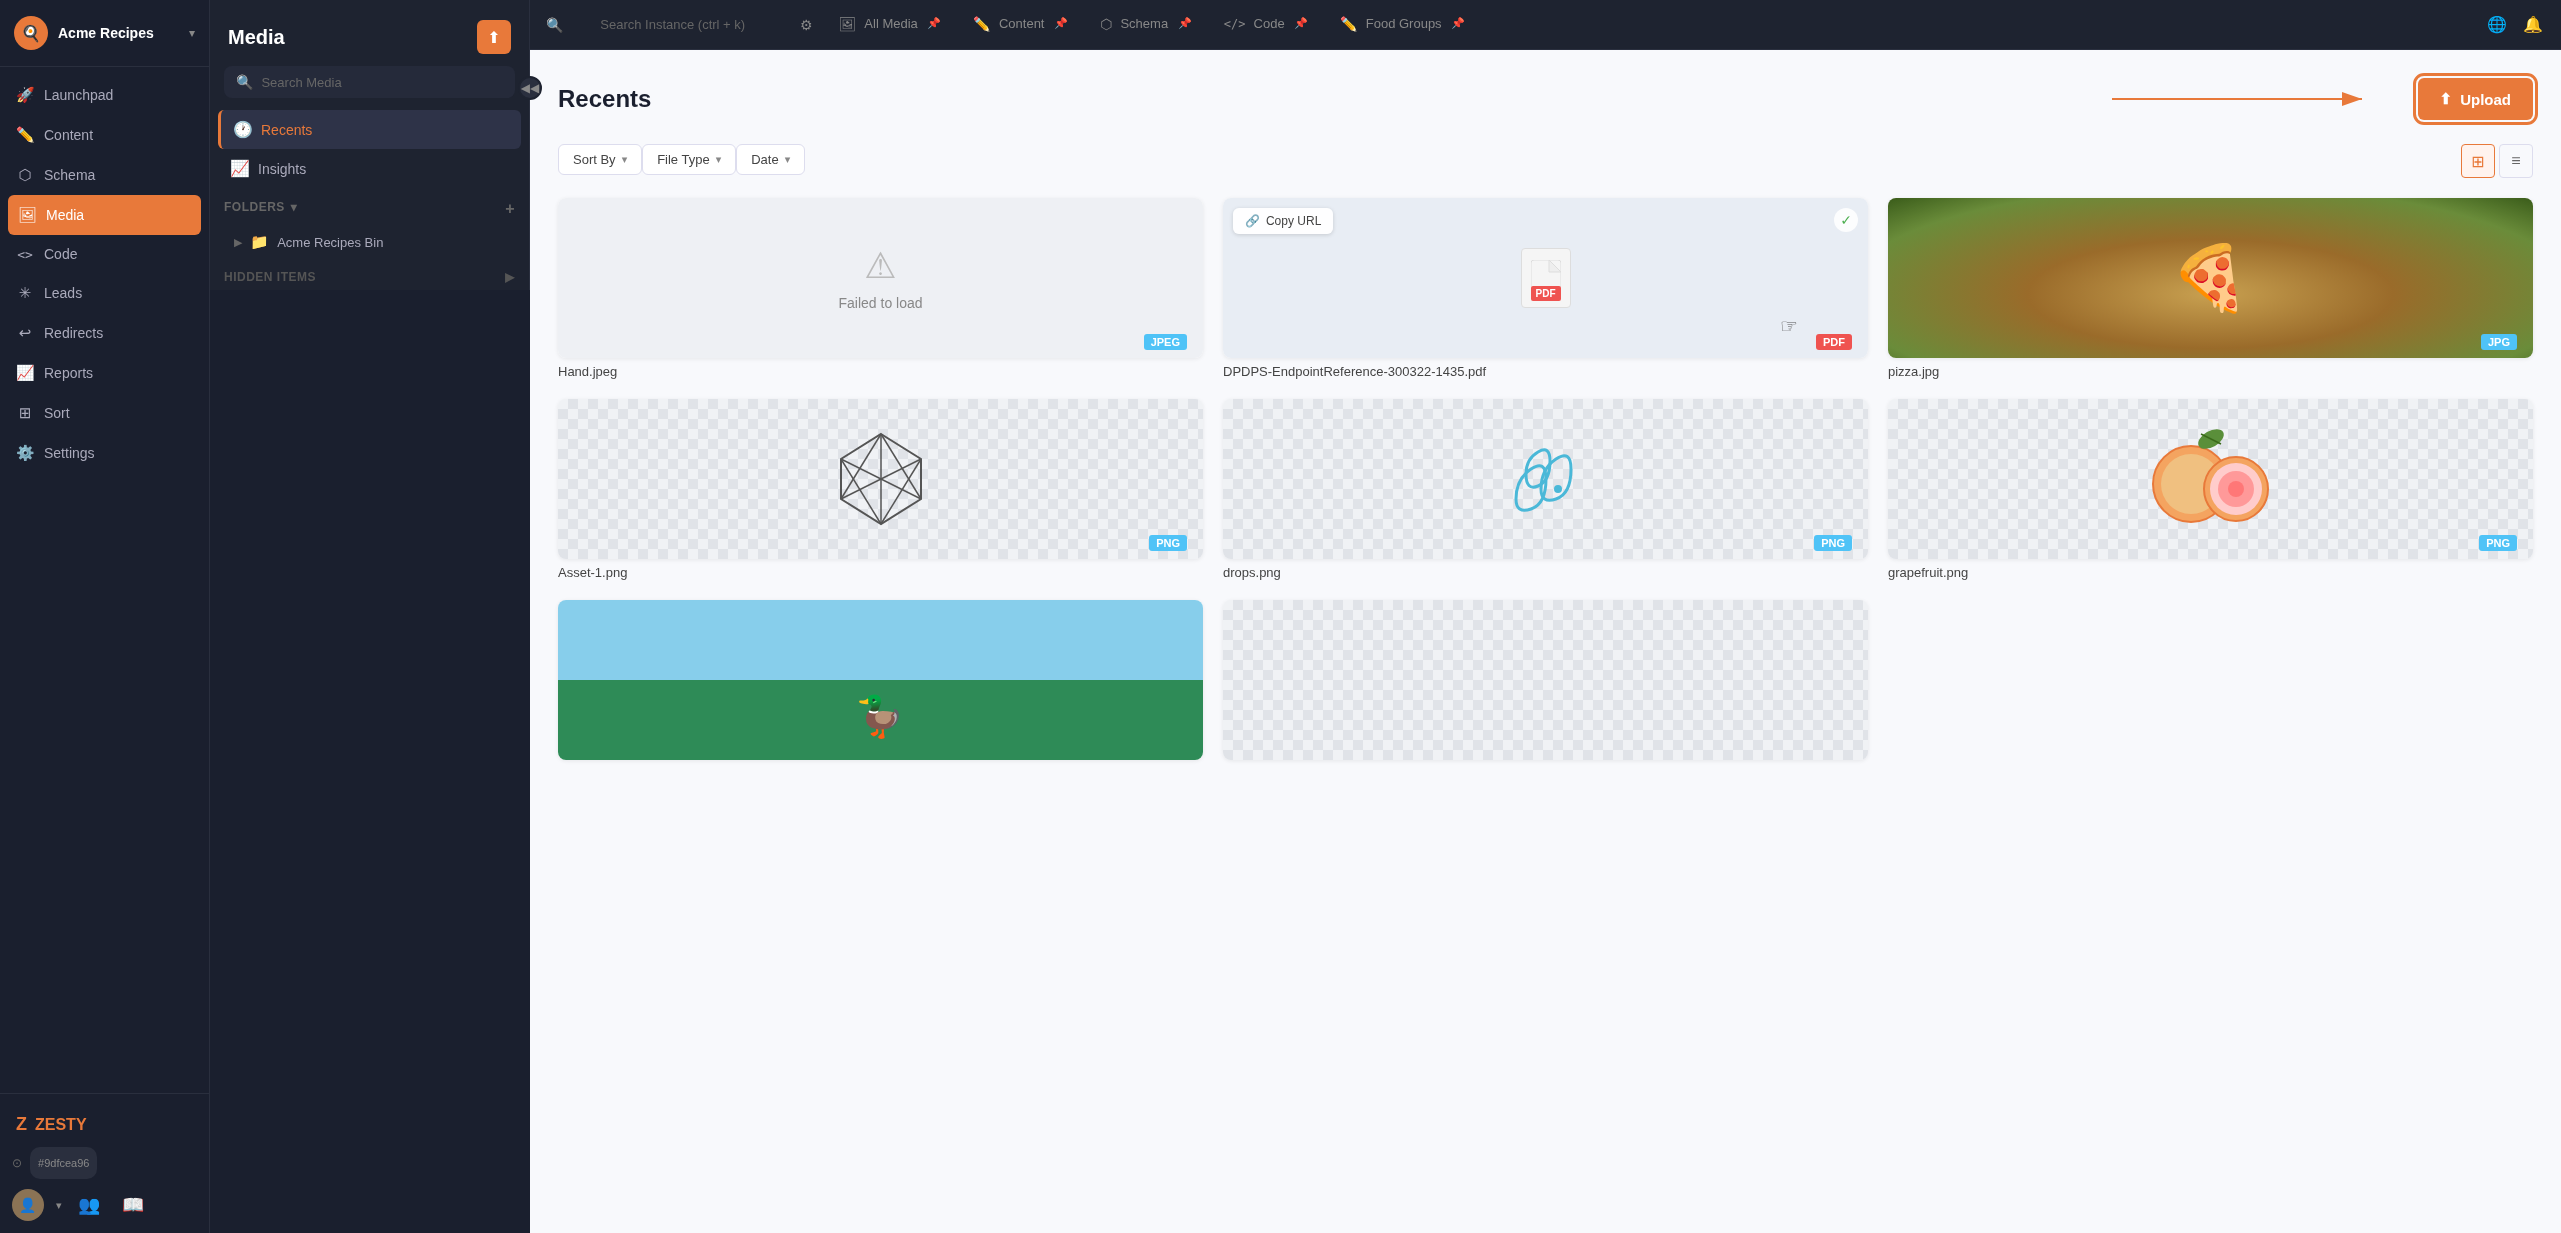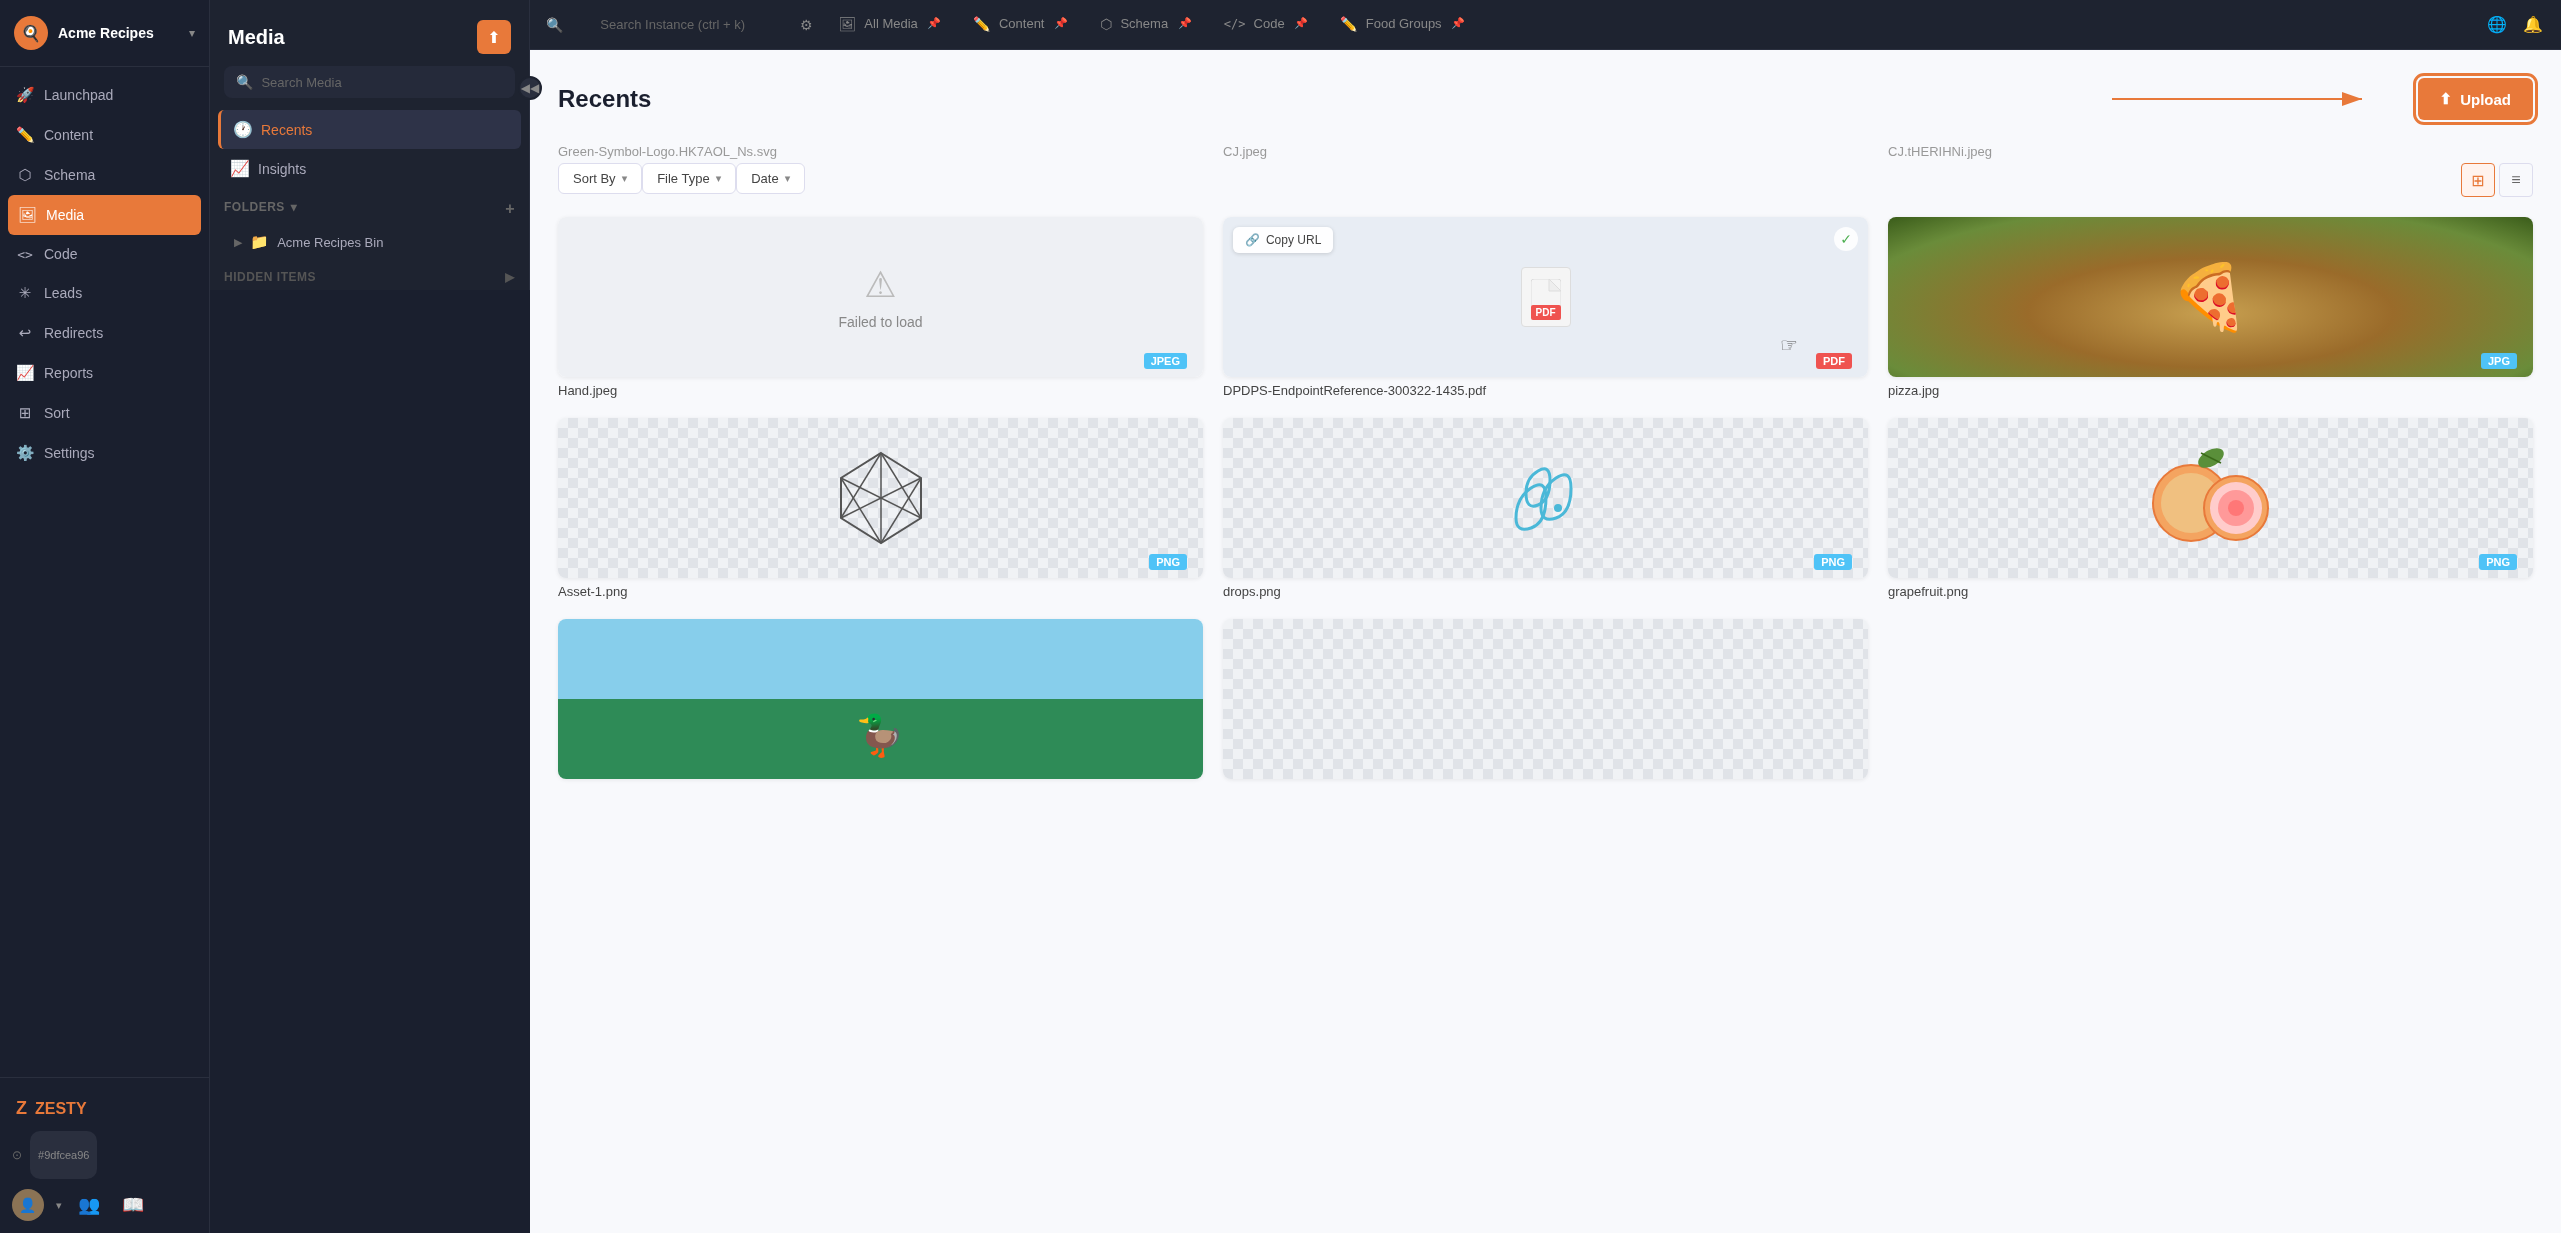--- a/index.html
+++ b/index.html
@@ -25,21 +25,21 @@
     .nav-items { flex: 1; padding: 8px 0; overflow-y: auto; }
     .nav-item {
       display: flex; align-items: center; gap: 10px; padding: 11px 16px; cursor: pointer; color: #aab; font-size: 14px; transition: background 0.15s;
     }
     .nav-item.active { background: #e8793a; color: #fff; border-radius: 6px; margin: 0 8px; padding: 11px 10px; }
     .nav-item .nav-icon { width: 18px; text-align: center; font-size: 15px; }
     .sidebar-bottom { padding: 12px; border-top: 1px solid #2a2f3e; }
     .zesty-logo { display: flex; align-items: center; gap: 8px; padding: 8px 4px; }
     .zesty-z { color: #e8793a; font-weight: bold; font-size: 18px; }
     .zesty-text { color: #e8793a; font-weight: bold; font-size: 16px; }
-    .hash-badge { background: #2a2f3e; border-radius: 10px; padding: 18px 8px; font-size: 11px; color: #888; }
+    .hash-badge { background: #2a2f3e; border-radius: 10px; padding: 10px 8px; font-size: 11px; color: #888; }
     .bottom-actions { display: flex; align-items: center; gap: 12px; margin-top: 10px; }
     .avatar { width: 32px; height: 32px; border-radius: 50%; background: #555; overflow: hidden; display: flex; align-items: center; justify-content: center; font-size: 14px; }
 
     
     .sidebar-media {
       width: 320px;
       background: #1e2330;
       display: flex;
       flex-direction: column;
       flex-shrink: 0;
@@ -321,25 +321,20 @@
           </defs>
           <line x1="10" y1="25" x2="260" y2="25" stroke="#e8793a" stroke-width="2" marker-end="url(#arrowhead)"></line>
         </svg>
         <button class="upload-btn">
           <span>⬆</span>
           <span>Upload</span>
         </button>
       </div>
     </div>
 
-    <div class="first-row-files">
-      <div class="first-row-file">Green-Symbol-Logo.HK7AOL_Ns.svg</div>
-      <div class="first-row-file">CJ.jpeg</div>
-      <div class="first-row-file">CJ.tHERIHNi.jpeg</div>
-    </div>
 
     <div class="filter-row">
       <button class="filter-btn">
         <span>Sort By</span>
         <span class="chevron">▾</span>
       </button>
       <button class="filter-btn">
         <span>File Type</span>
         <span class="chevron">▾</span>
       </button>

